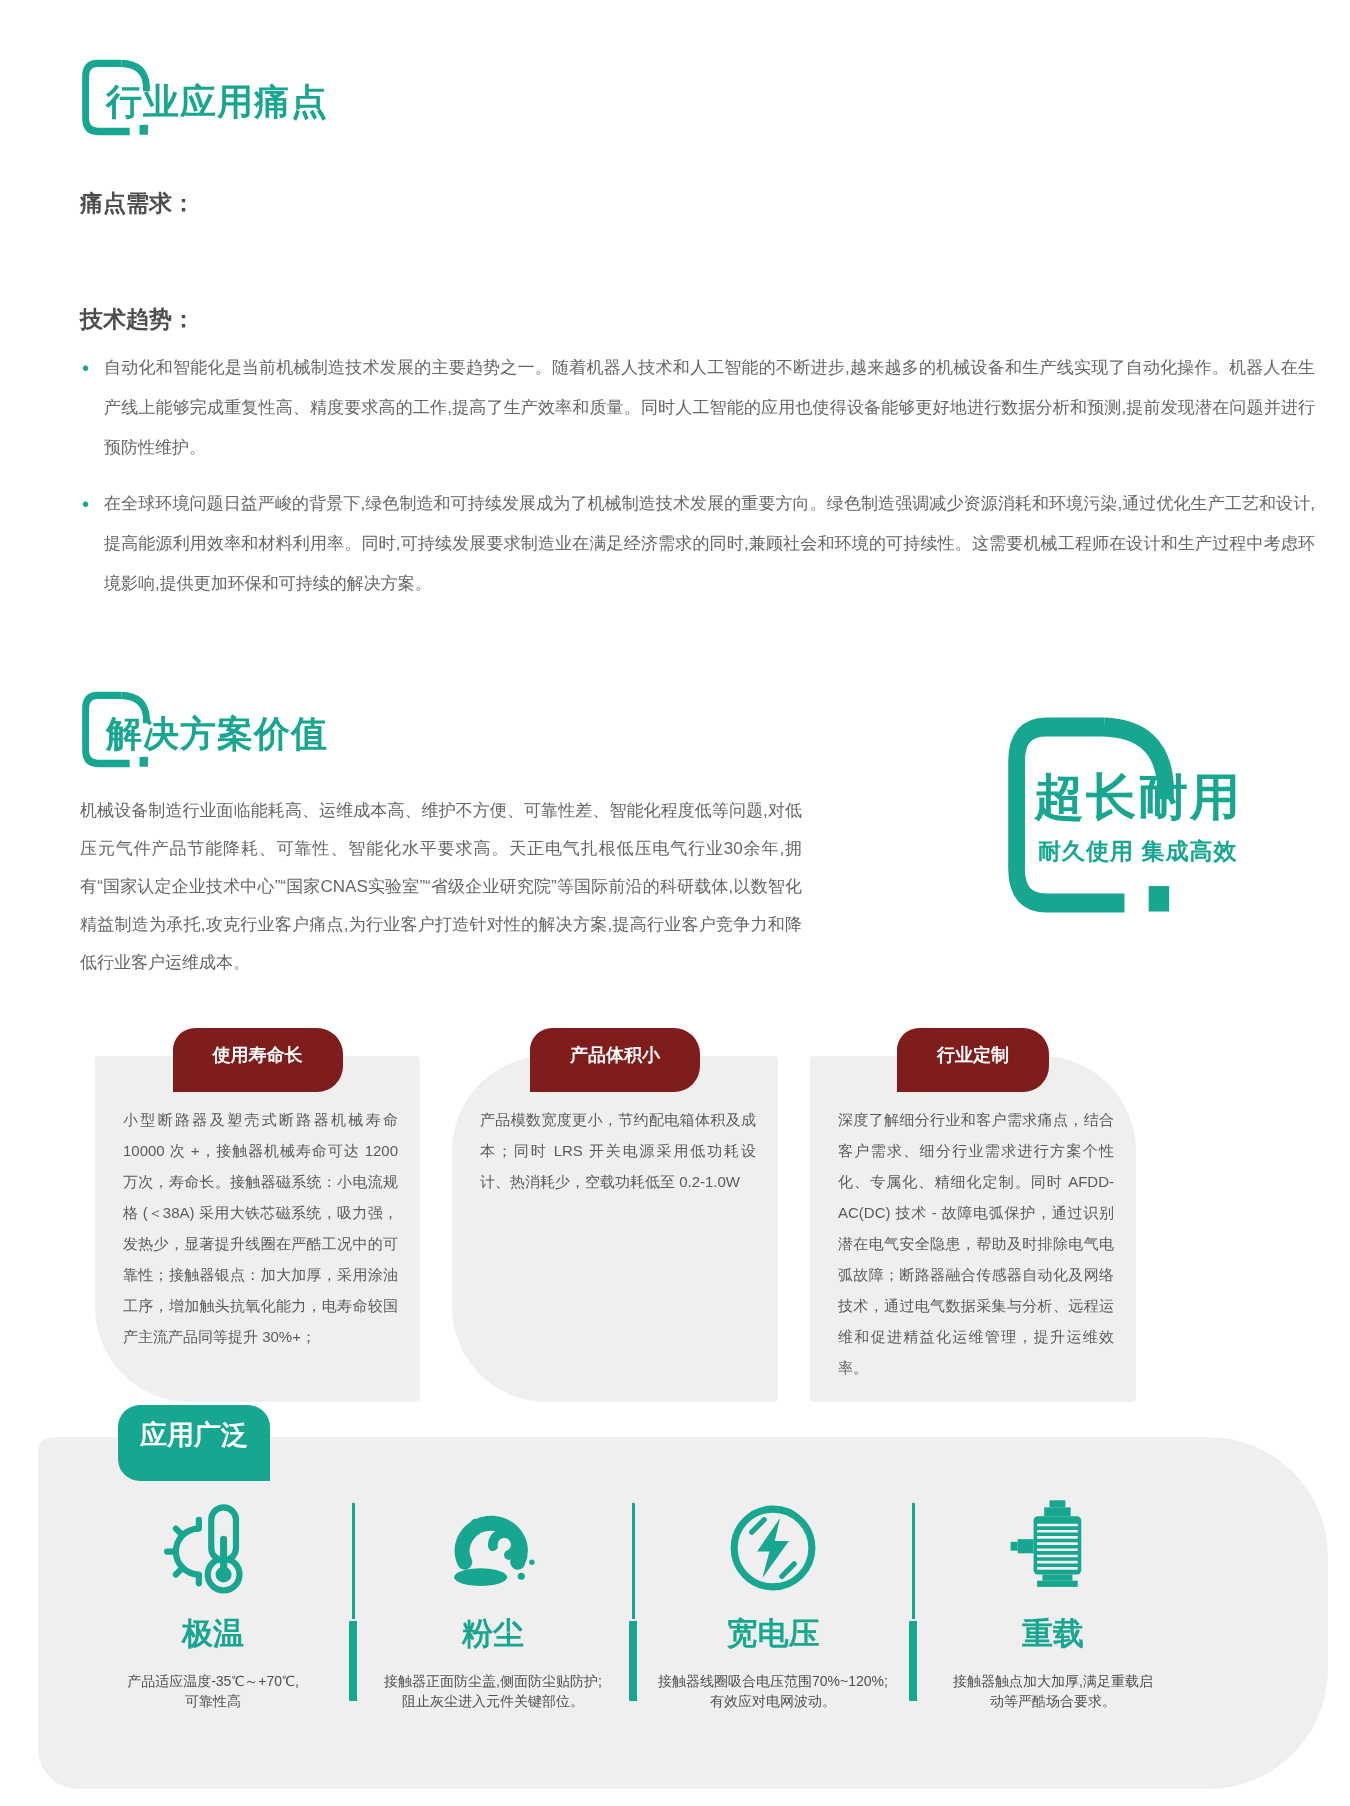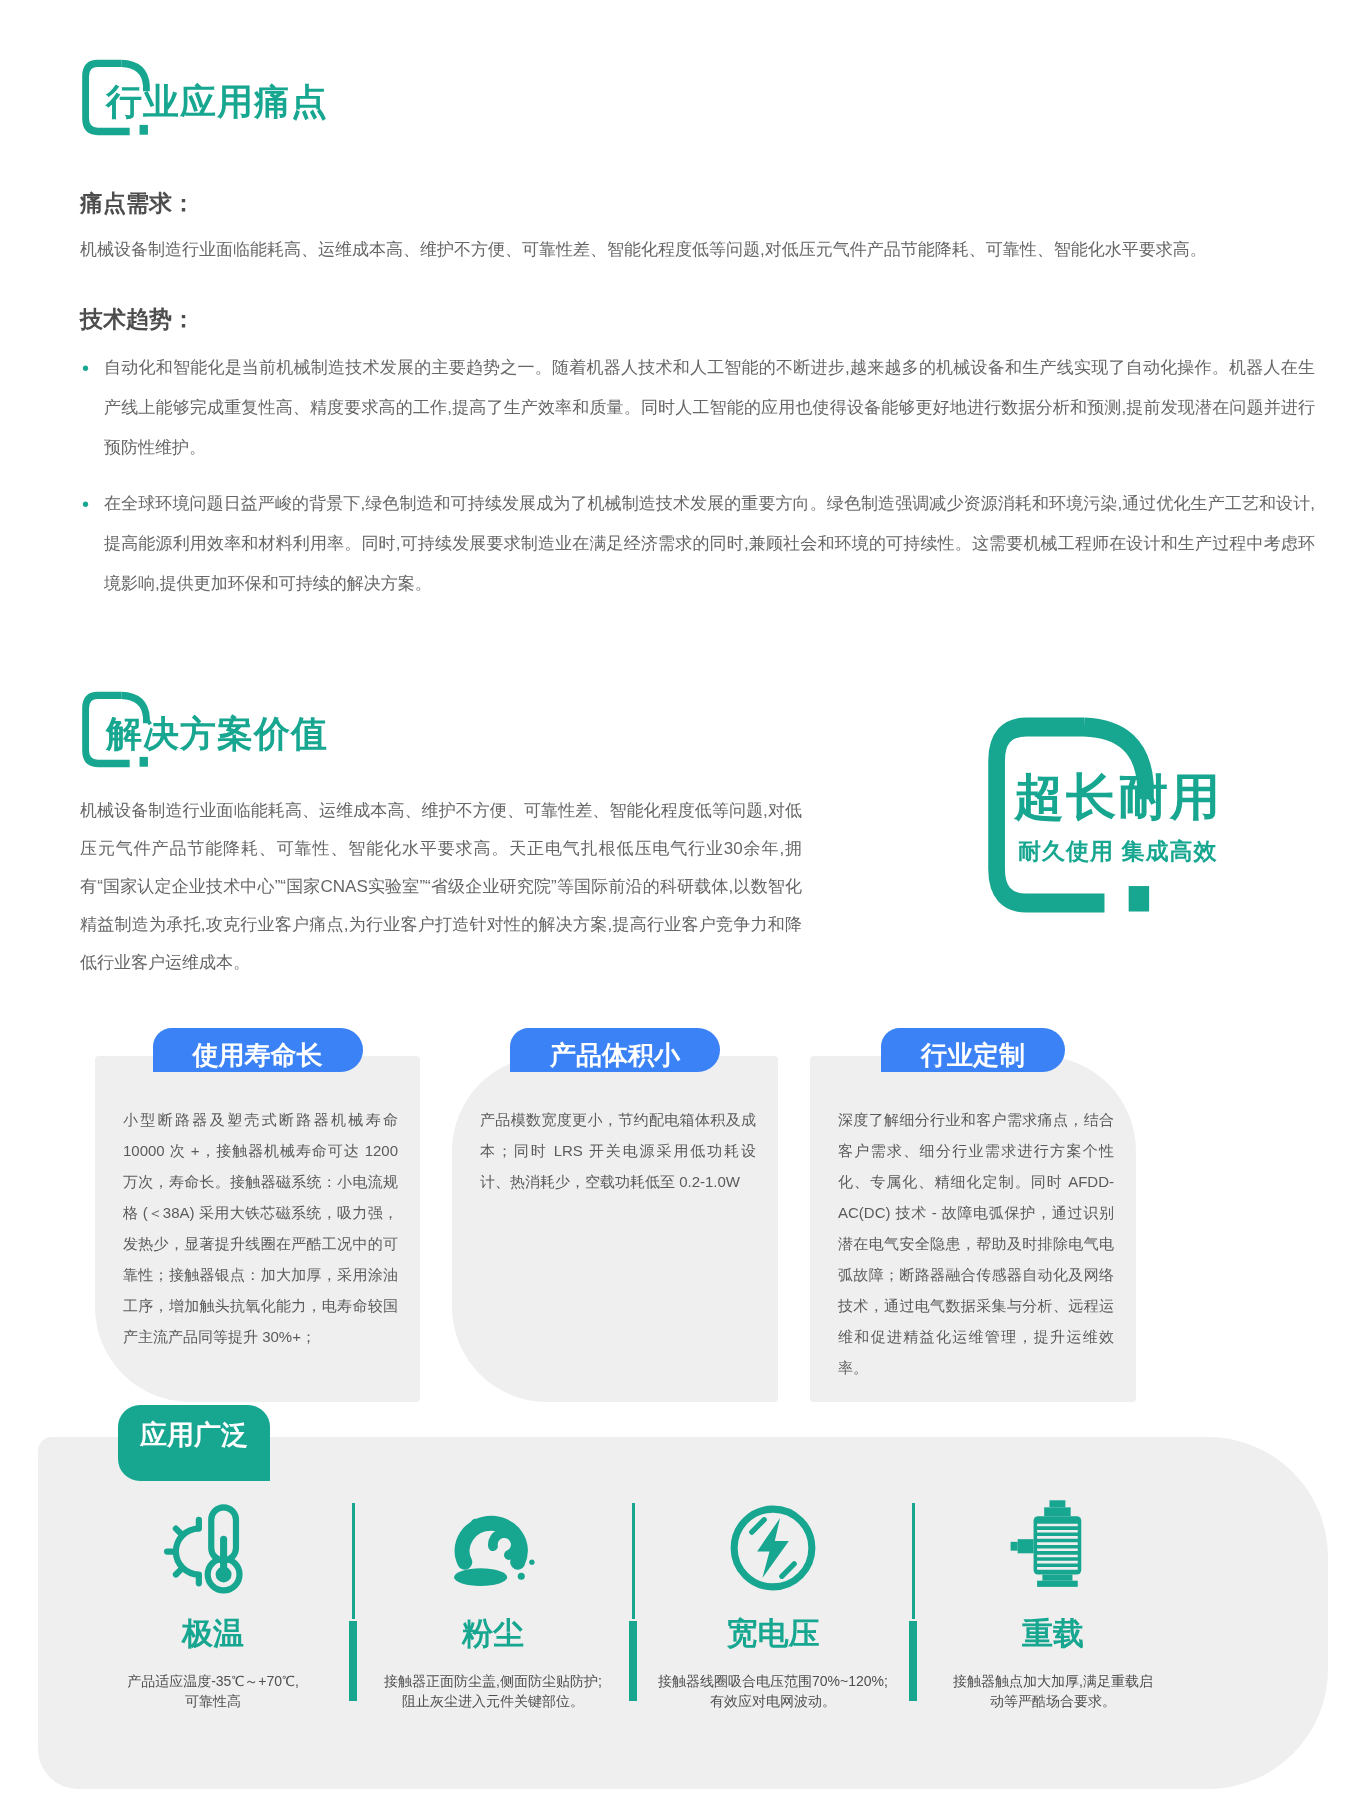--- a/index.html
+++ b/index.html
@@ -14,35 +14,35 @@
 
   .sub-heading { position:absolute; left:80px; font-size:23px; font-weight:bold; color:#4d4d4d; }
   .body-text { position:absolute; left:80px; font-size:17px; color:#666; line-height:40px; }
 
   .trend-list { position:absolute; left:80px; top:348px; width:1235px; list-style:none; }
   .trend-list li { position:relative; padding-left:24px; font-size:17px; color:#666;
                    line-height:40px; margin-bottom:16px; text-align:justify; }
   .trend-list .dot { position:absolute; left:2px; top:0; color:#17A690; font-size:20px; }
 
   
-  .badge { position:absolute; left:978px; top:708px; width:290px; height:240px; }
+  .badge { position:absolute; left:998px; top:708px; width:290px; height:240px; }
   .badge svg.bracket { position:absolute; left:0; top:0; width:186px; height:212px; }
   .badge-title { position:absolute; left:36px; top:56px; font-size:50px; font-weight:bold;
                  color:#17A690; letter-spacing:2px; white-space:nowrap; }
   .badge-sub { position:absolute; left:40px; top:128px; font-size:23px; font-weight:bold;
                color:#17A690; white-space:nowrap; letter-spacing:1px; }
 
   
   .card { position:absolute; top:1056px; height:346px; background:#efefef; }
   .card-1 { left:95px;  width:325px; border-radius:4px 4px 4px 95px; }
   .card-2 { left:452px; width:326px; border-radius:95px 4px 4px 95px; }
   .card-3 { left:810px; width:326px; border-radius:4px 95px 4px 4px; }
   .card-pill { position:absolute; top:-28px; left:50%; transform:translateX(-50%);
-               height:44px; line-height:54px; padding:0 40px; background:#3b82f6; color:#fff;
-               font-size:26px; font-weight:bold; border-radius:22px 26px 26px 0; white-space:nowrap; }
+               height:64px; line-height:54px; padding:0 40px; background:#7f1d1d; color:#fff;
+               font-size:18px; font-weight:bold; border-radius:22px 26px 26px 0; white-space:nowrap; }
   .card-text { padding:48px 22px 0 28px; font-size:15px; line-height:31px; color:#5b5b5b;
                text-align:justify; }
 
   
   .apps-pill { position:absolute; left:118px; top:1405px; z-index:2; height:76px; line-height:60px;
                padding:0 22px; background:#17A690; color:#fff; font-size:27px; font-weight:bold;
                border-radius:22px 22px 0 22px; white-space:nowrap; }
   .apps-panel { position:absolute; left:30px; top:1437px; width:1290px; height:352px;
                 background:#efefef; border-radius:14px 120px 120px 40px;margin-left:8px; }
   .apps-row { position:absolute; left:40px; right:140px; top:58px; display:flex; align-items:flex-start; }
@@ -63,21 +63,20 @@
   <header class="sec-header" style="left:78px; top:56px;">
     <svg class="bracket" viewBox="0 0 100 100" preserveAspectRatio="none">
       <path d="M57 9 H26 Q10 9 10 25 V76 Q10 92 26 92 H68" fill="none" stroke="#17A690" stroke-width="9"></path>
       <path d="M57 9 Q88 10 90 36 V43" fill="none" stroke="#17A690" stroke-width="9"></path>
       <rect x="81" y="84" width="11" height="12" fill="#17A690"></rect>
     </svg>
     <h2 class="sec-title">行业应用痛点</h2>
   </header>
 
   <h3 class="sub-heading" style="top:188px;">痛点需求：</h3>
-  <p class="body-text" style="top:230px; width:1245px;">机械设备制造行业面临能耗高、运维成本高、维护不方便、可靠性差、智能化程度低等问题,对低压元气件产品节能降耗、可靠性、智能化水平要求高。</p>
 
   <h3 class="sub-heading" style="top:304px;">技术趋势：</h3>
   <ul class="trend-list">
     <li>
       <span class="dot">•</span>
       <span>自动化和智能化是当前机械制造技术发展的主要趋势之一。随着机器人技术和人工智能的不断进步,越来越多的机械设备和生产线实现了自动化操作。机器人在生产线上能够完成重复性高、精度要求高的工作,提高了生产效率和质量。同时人工智能的应用也使得设备能够更好地进行数据分析和预测,提前发现潜在问题并进行预防性维护。</span>
     </li>
     <li>
       <span class="dot">•</span>
       <span>在全球环境问题日益严峻的背景下,绿色制造和可持续发展成为了机械制造技术发展的重要方向。绿色制造强调减少资源消耗和环境污染,通过优化生产工艺和设计,提高能源利用效率和材料利用率。同时,可持续发展要求制造业在满足经济需求的同时,兼顾社会和环境的可持续性。这需要机械工程师在设计和生产过程中考虑环境影响,提供更加环保和可持续的解决方案。</span>

